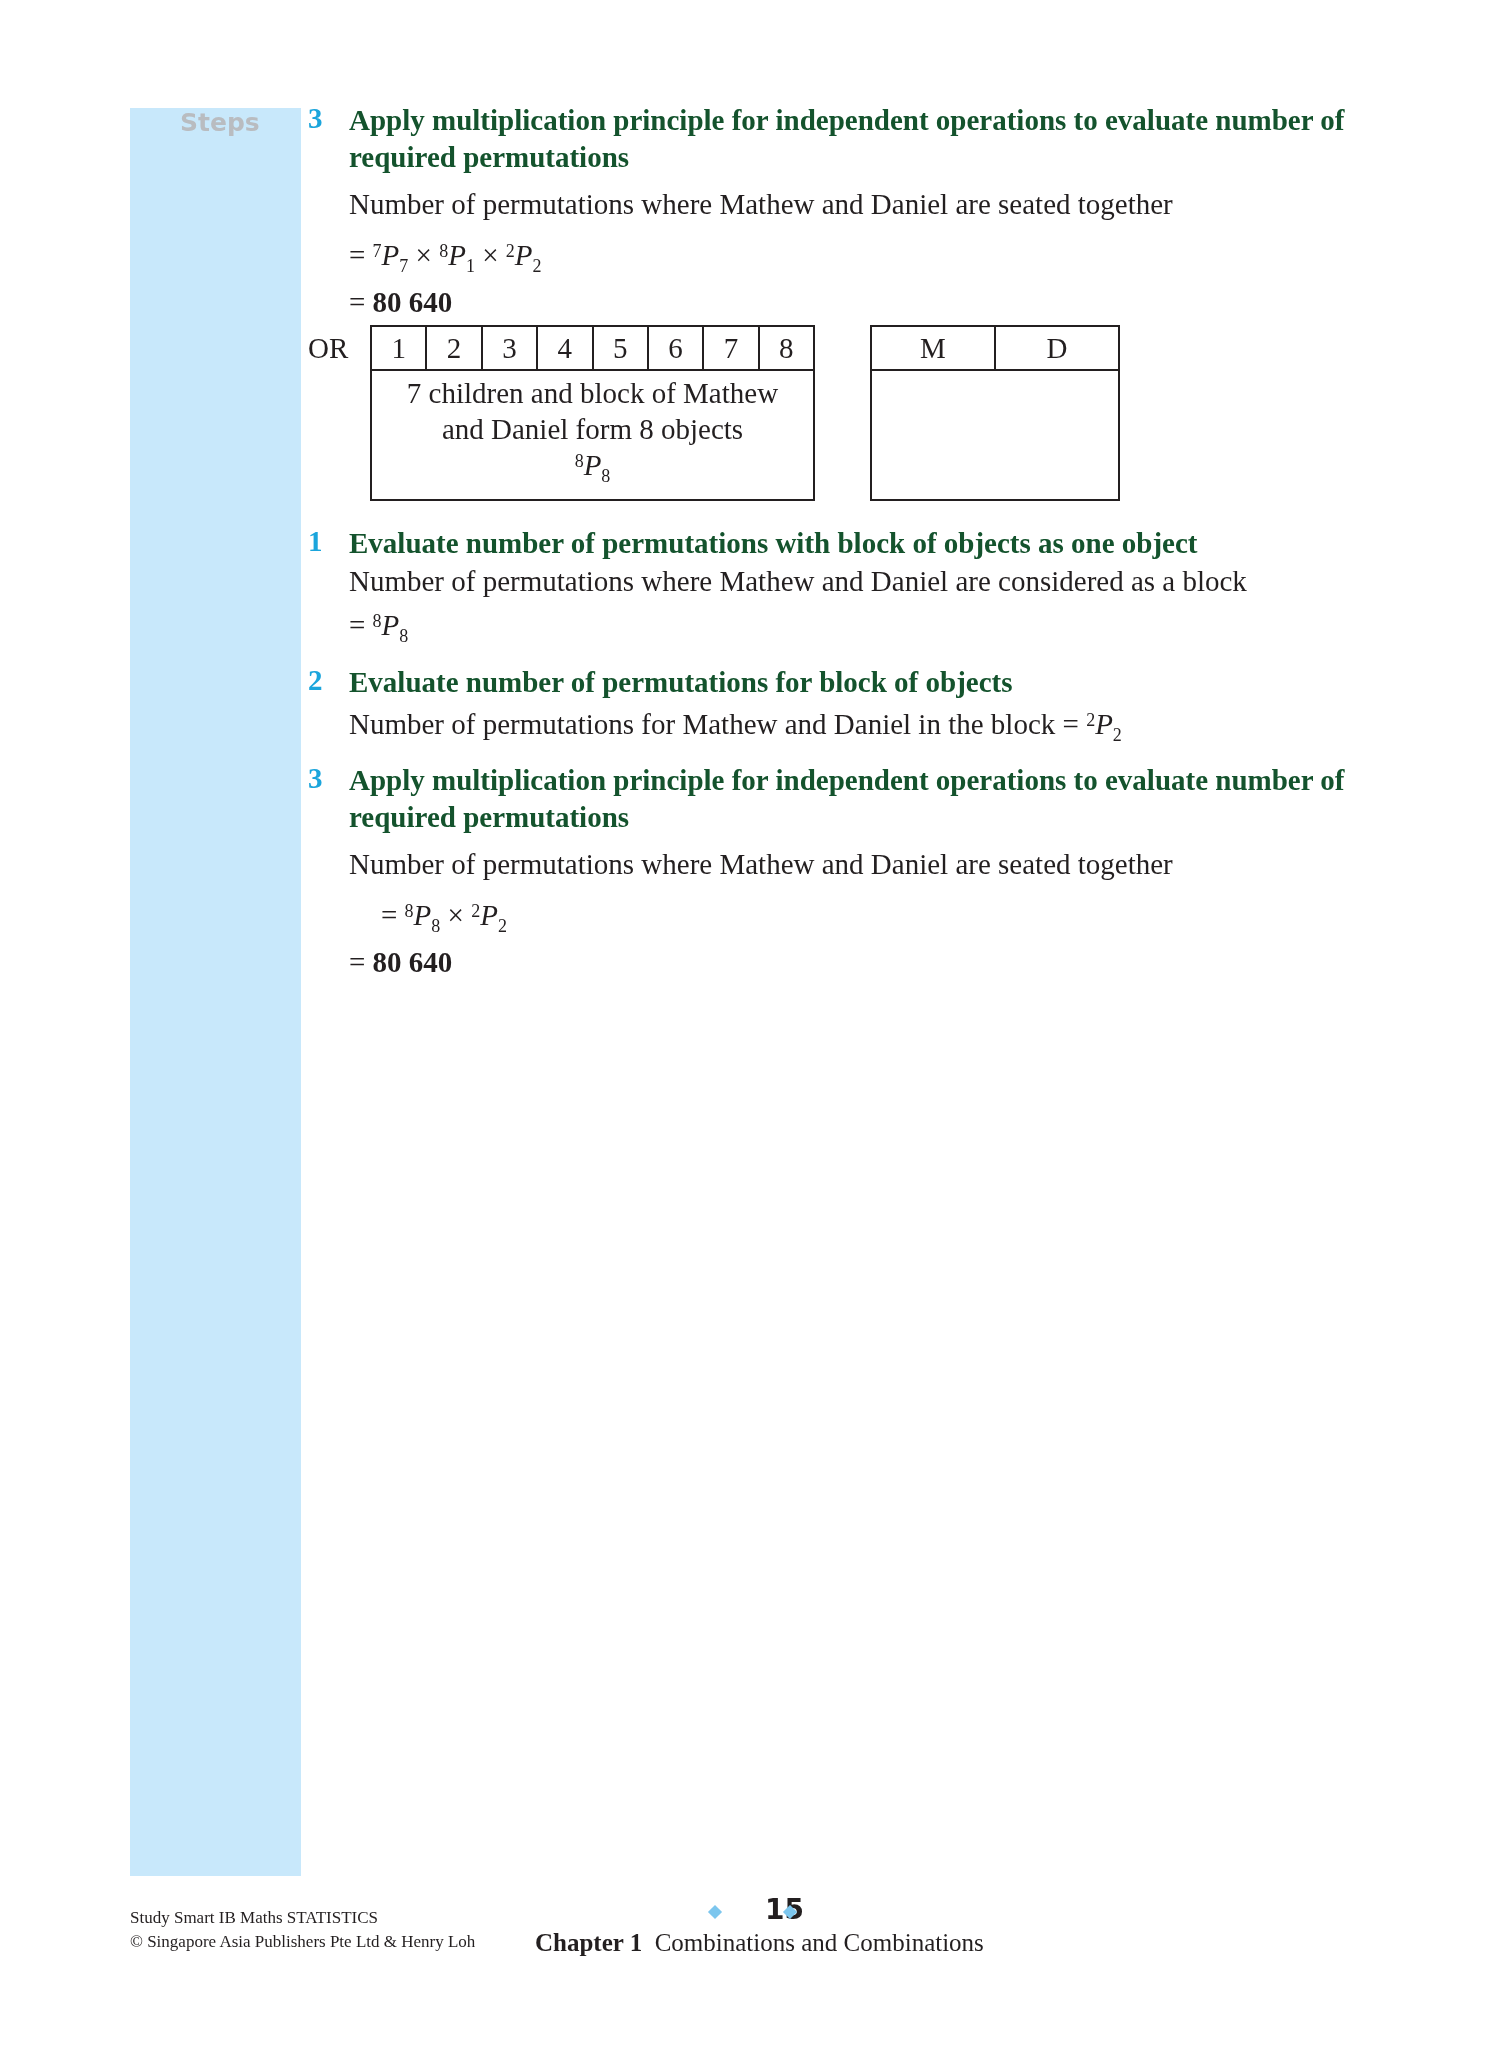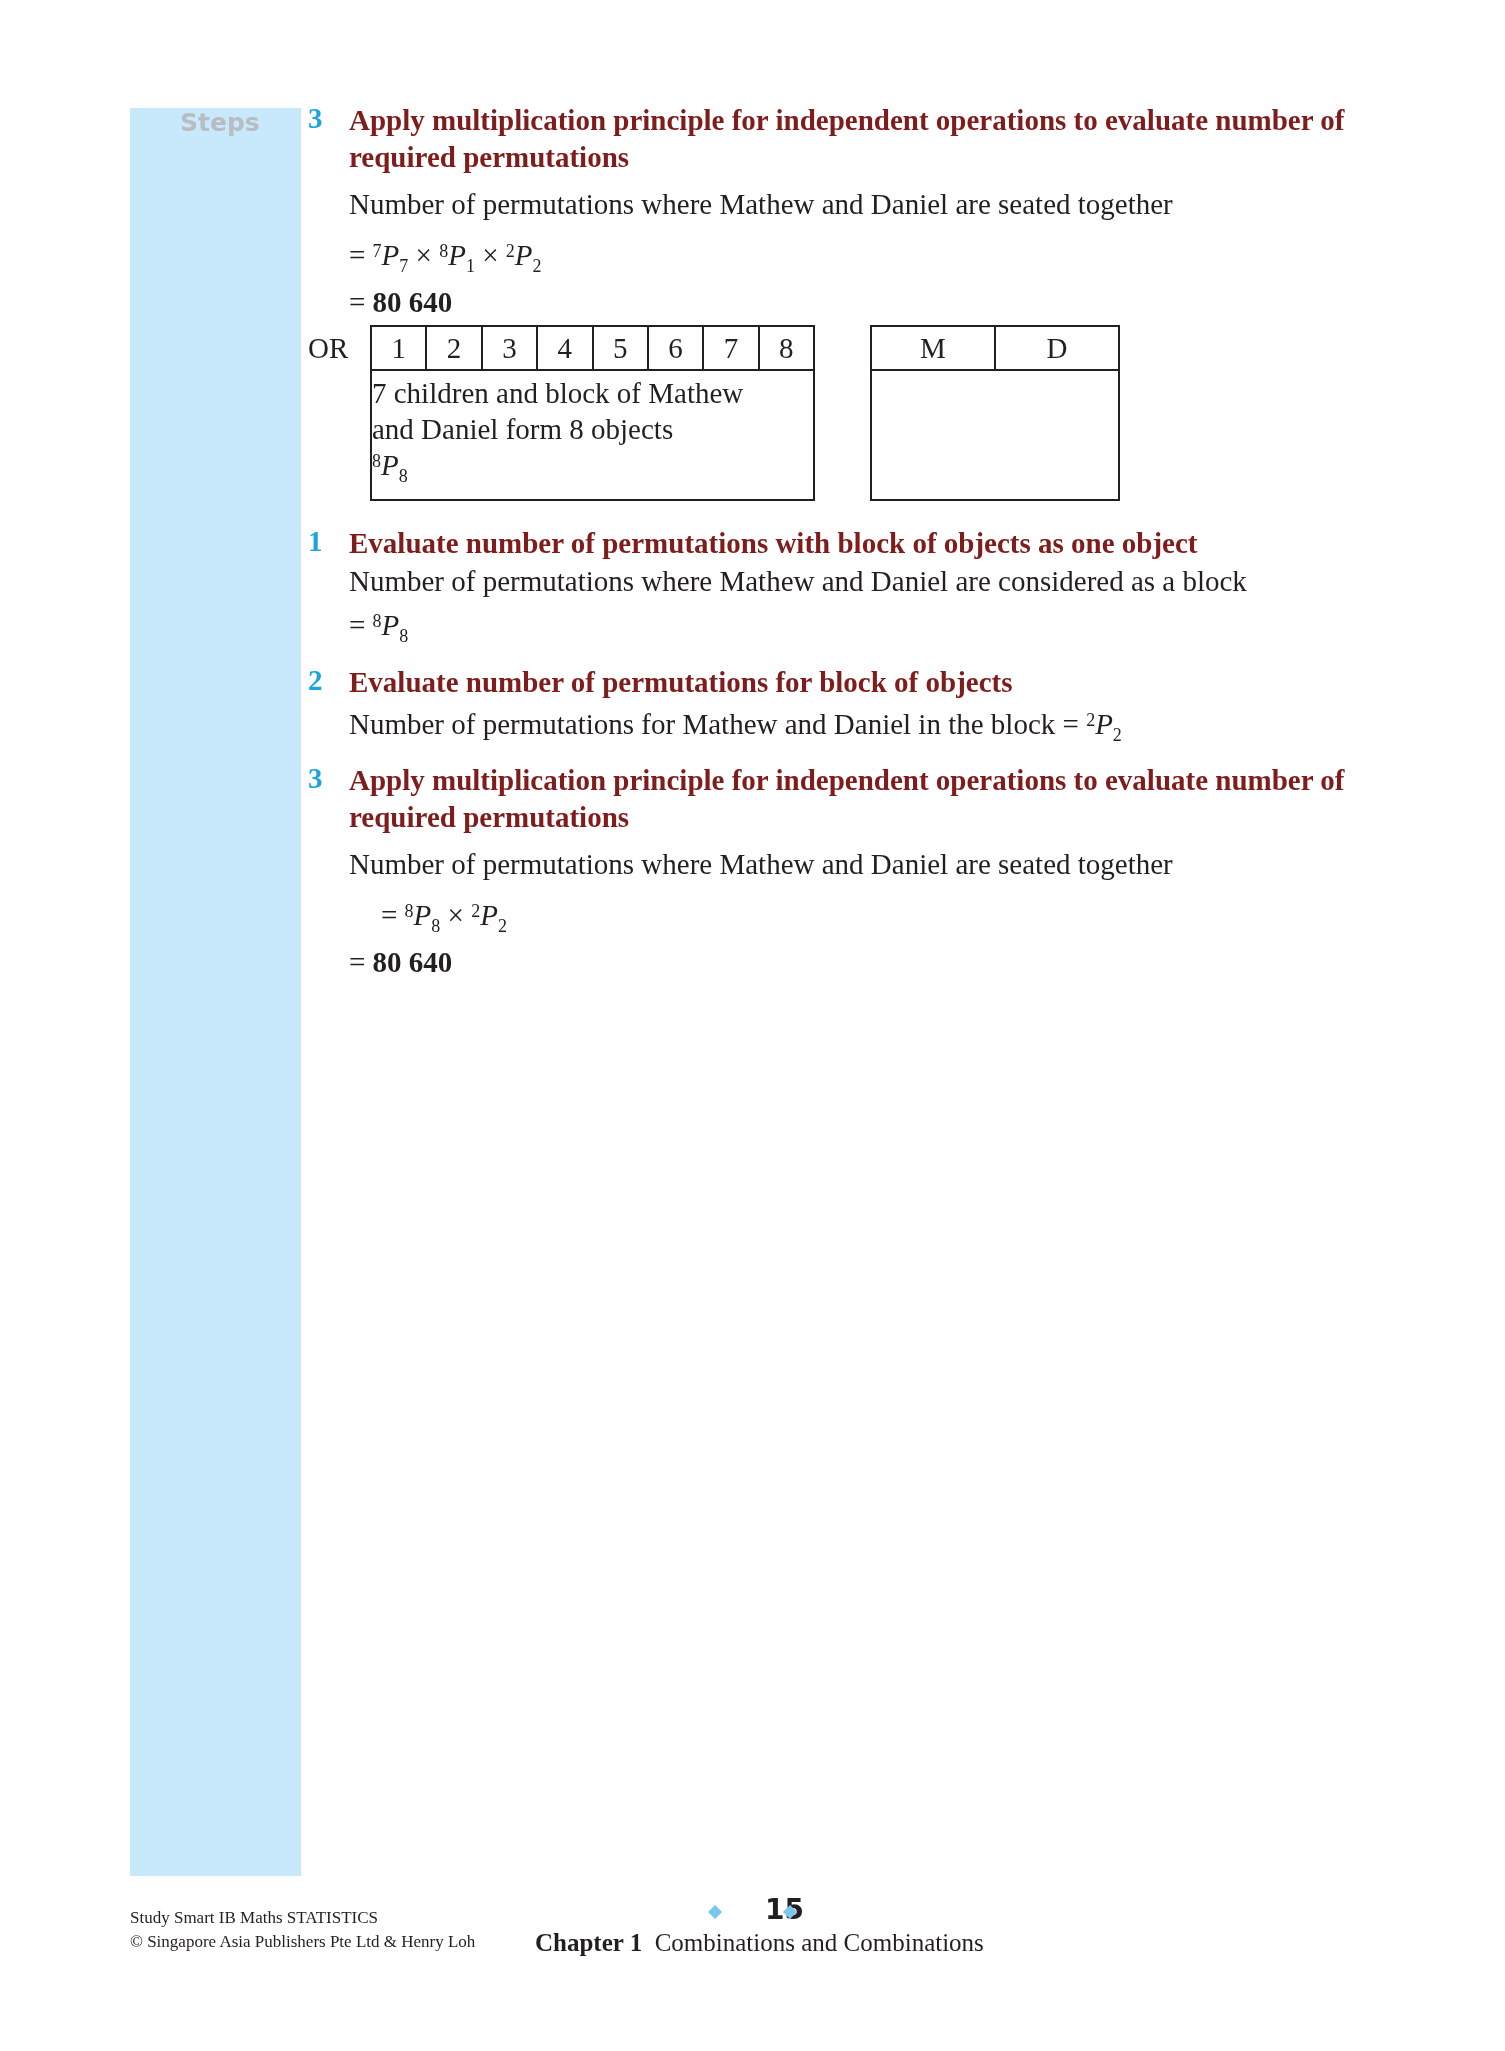--- a/index.html
+++ b/index.html
@@ -1,33 +1,33 @@
 <!DOCTYPE html>
 <html><head>
 <meta charset="utf-8">
 <style>
   html, body { margin:0; padding:0; background:#ffffff; }
   body { width:1505px; height:2051px; position:relative; font-family:"Liberation Serif", serif; color:#231f20; overflow:hidden; }
   .sidebar { position:absolute; left:130px; top:108px; width:171px; height:1768px; background:#c8e8fb; }
   .sidebar-label { position:absolute; left:180px; top:108px; font-family:"DejaVu Sans", sans-serif; font-weight:bold; font-size:25px; color:#b9bcc0; letter-spacing:0px; }
   .step { position:absolute; left:308px; width:1100px; }
   .step-num { position:absolute; left:0; top:0; font-weight:bold; font-size:29px; color:#1ba5dc; }
-  .step-title { position:absolute; left:41px; top:0; font-weight:bold; font-size:29px; line-height:37px; color:#7f1d1d; width:1060px; }
+  .step-title { position:absolute; left:41px; top:0; font-weight:bold; font-size:29px; line-height:37px; color:#14532d; width:1060px; }
   .line { position:absolute; left:349px; font-size:29px; line-height:34px; white-space:nowrap; }
   .bold { font-weight:bold; }
   .p { font-style:italic; }
   sup, sub { font-size:18px; line-height:0; }
   sub { vertical-align:-7px; }
   sup { vertical-align:8px; }
   .or { position:absolute; left:308px; top:332px; font-size:29px; }
   .box { position:absolute; border:2px solid #231f20; box-sizing:border-box; }
   .cells { display:flex; height:42px; border-bottom:2px solid #231f20; }
   .cell { flex:1; border-right:2px solid #231f20; text-align:center; font-size:29px; line-height:42px; }
   .cell:last-child { border-right:none; }
-  .box-text { text-align:left; font-size:29px; line-height:36px; padding-top:4px; }
+  .box-text { text-align:center; font-size:29px; line-height:36px; padding-top:4px; }
   .footer-left { position:absolute; left:130px; font-size:17px; }
   .page-num { position:absolute; left:765px; top:1893px; font-family:"DejaVu Sans", sans-serif; font-weight:bold; font-size:28px; color:#231f20; }
   .diamond { position:absolute; top:1907px; width:10px; height:10px; background:#7cc6ee; transform:rotate(45deg); }
   .chapter { position:absolute; left:535px; top:1929px; font-size:25px; white-space:nowrap; }
 </style>
 </head>
 <body>
 
 <div class="sidebar"></div>
 <div class="sidebar-label">Steps</div>

